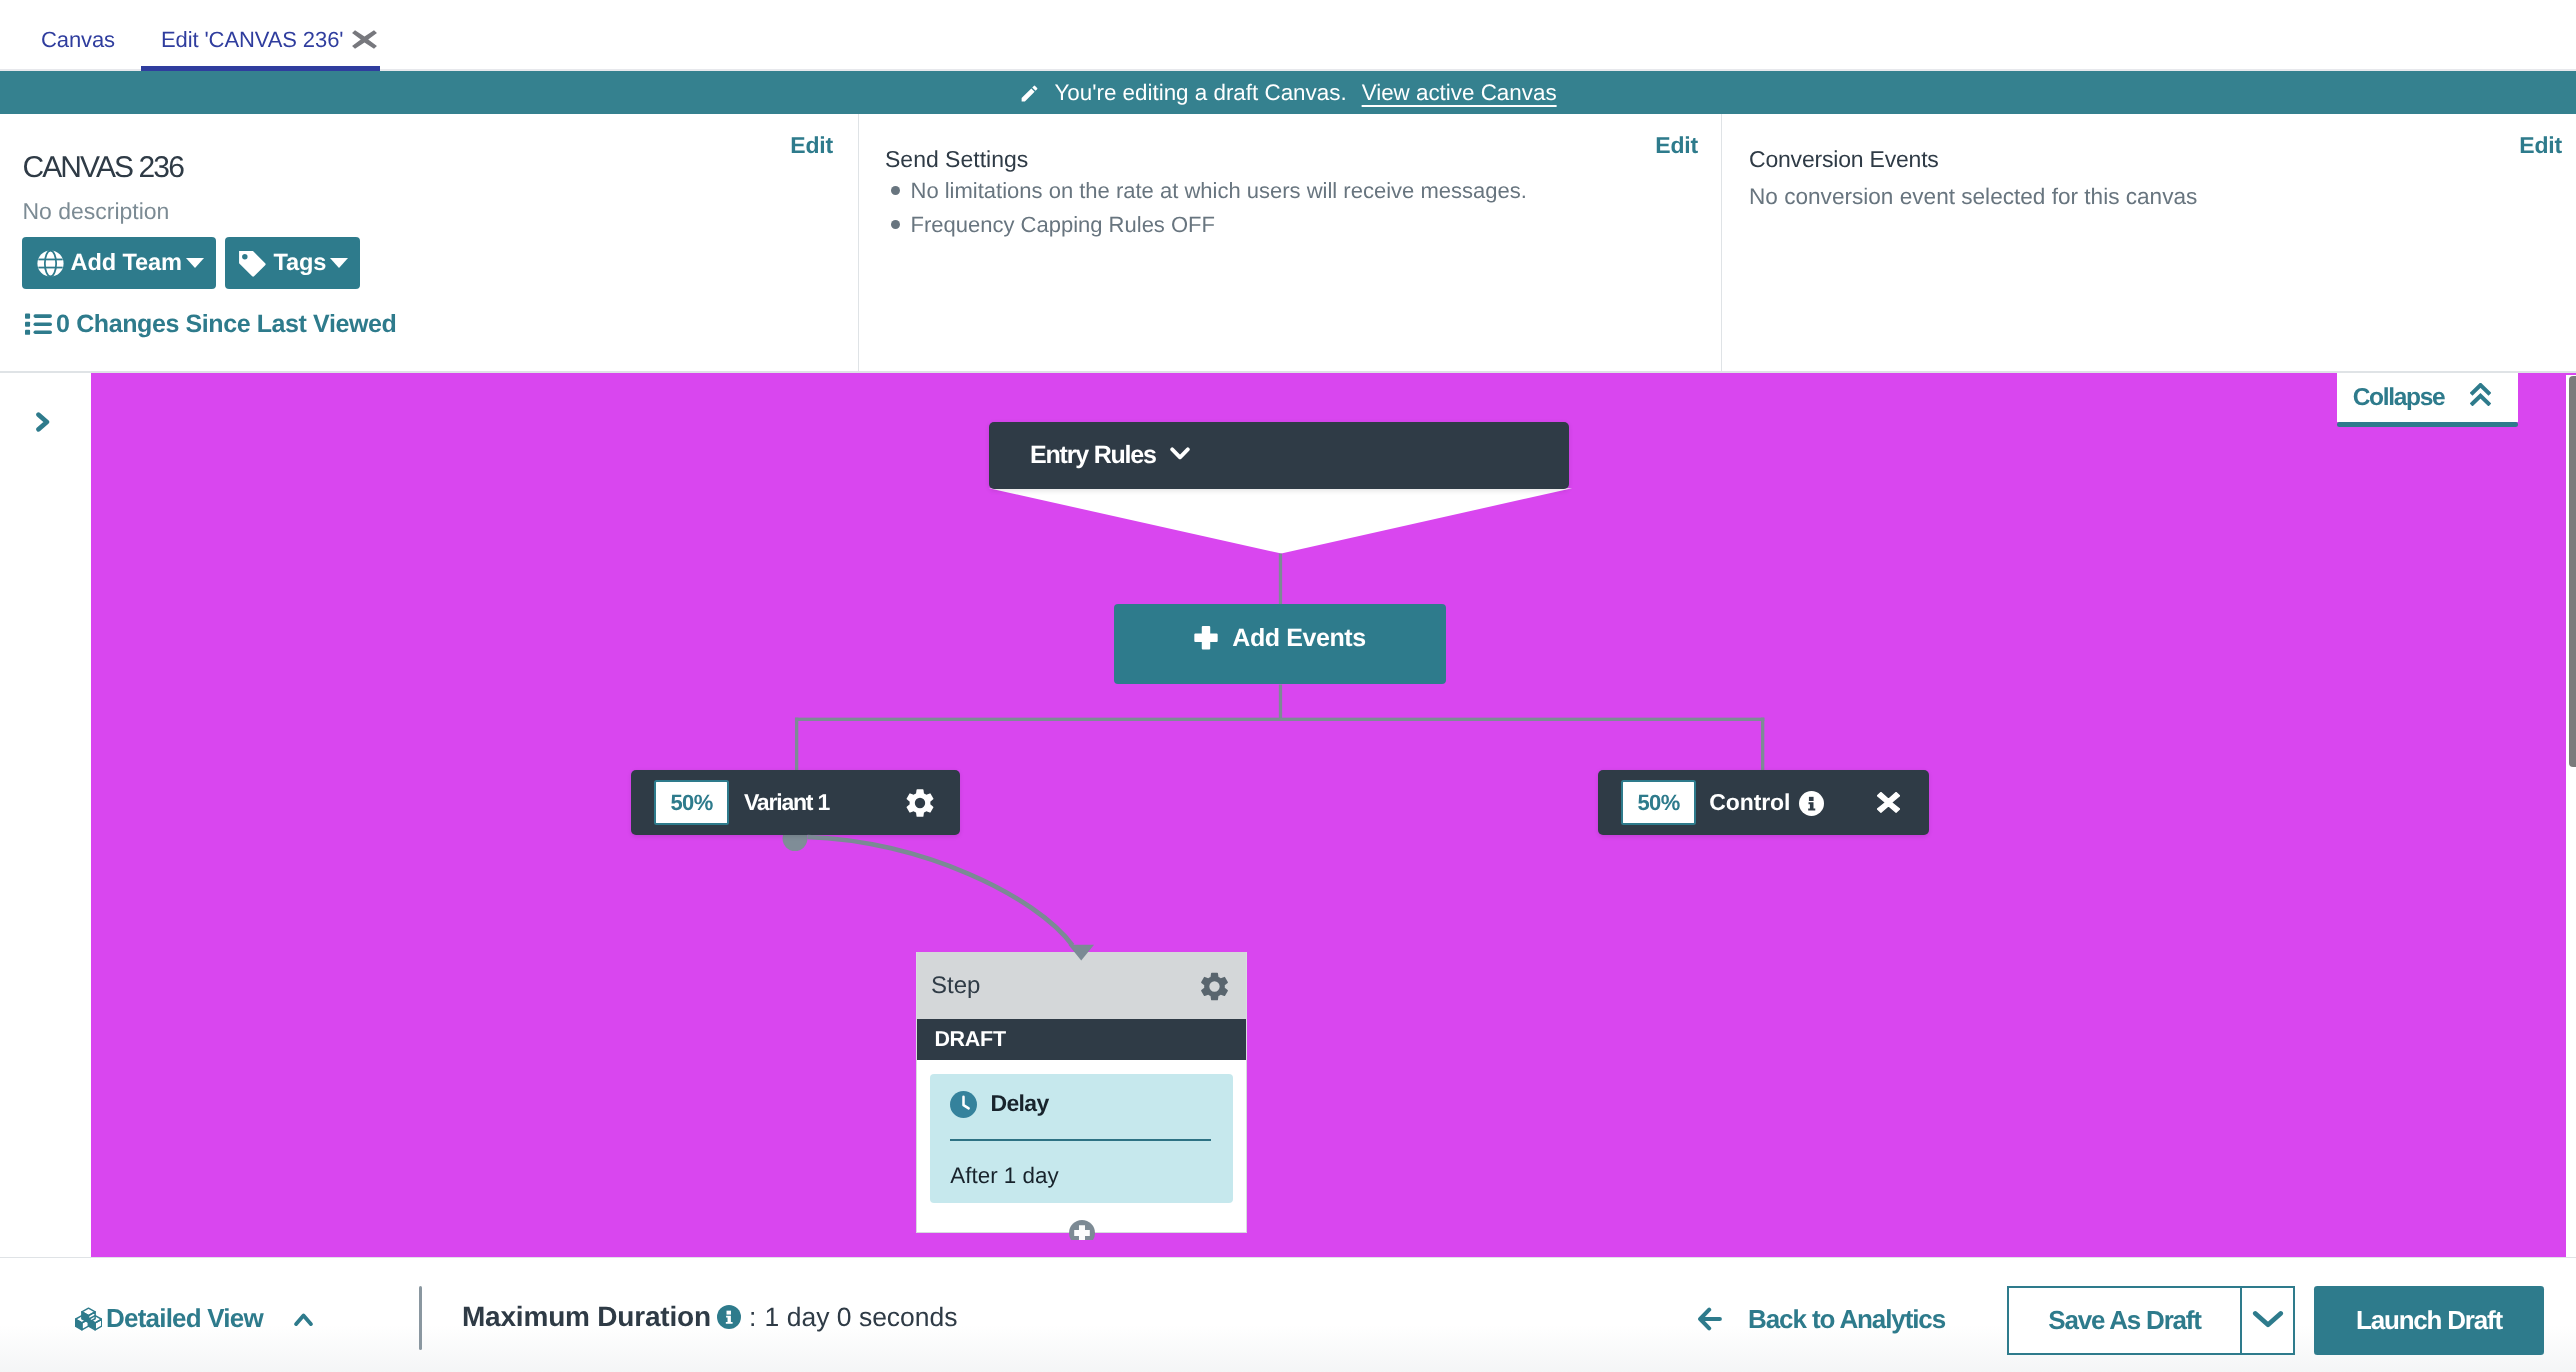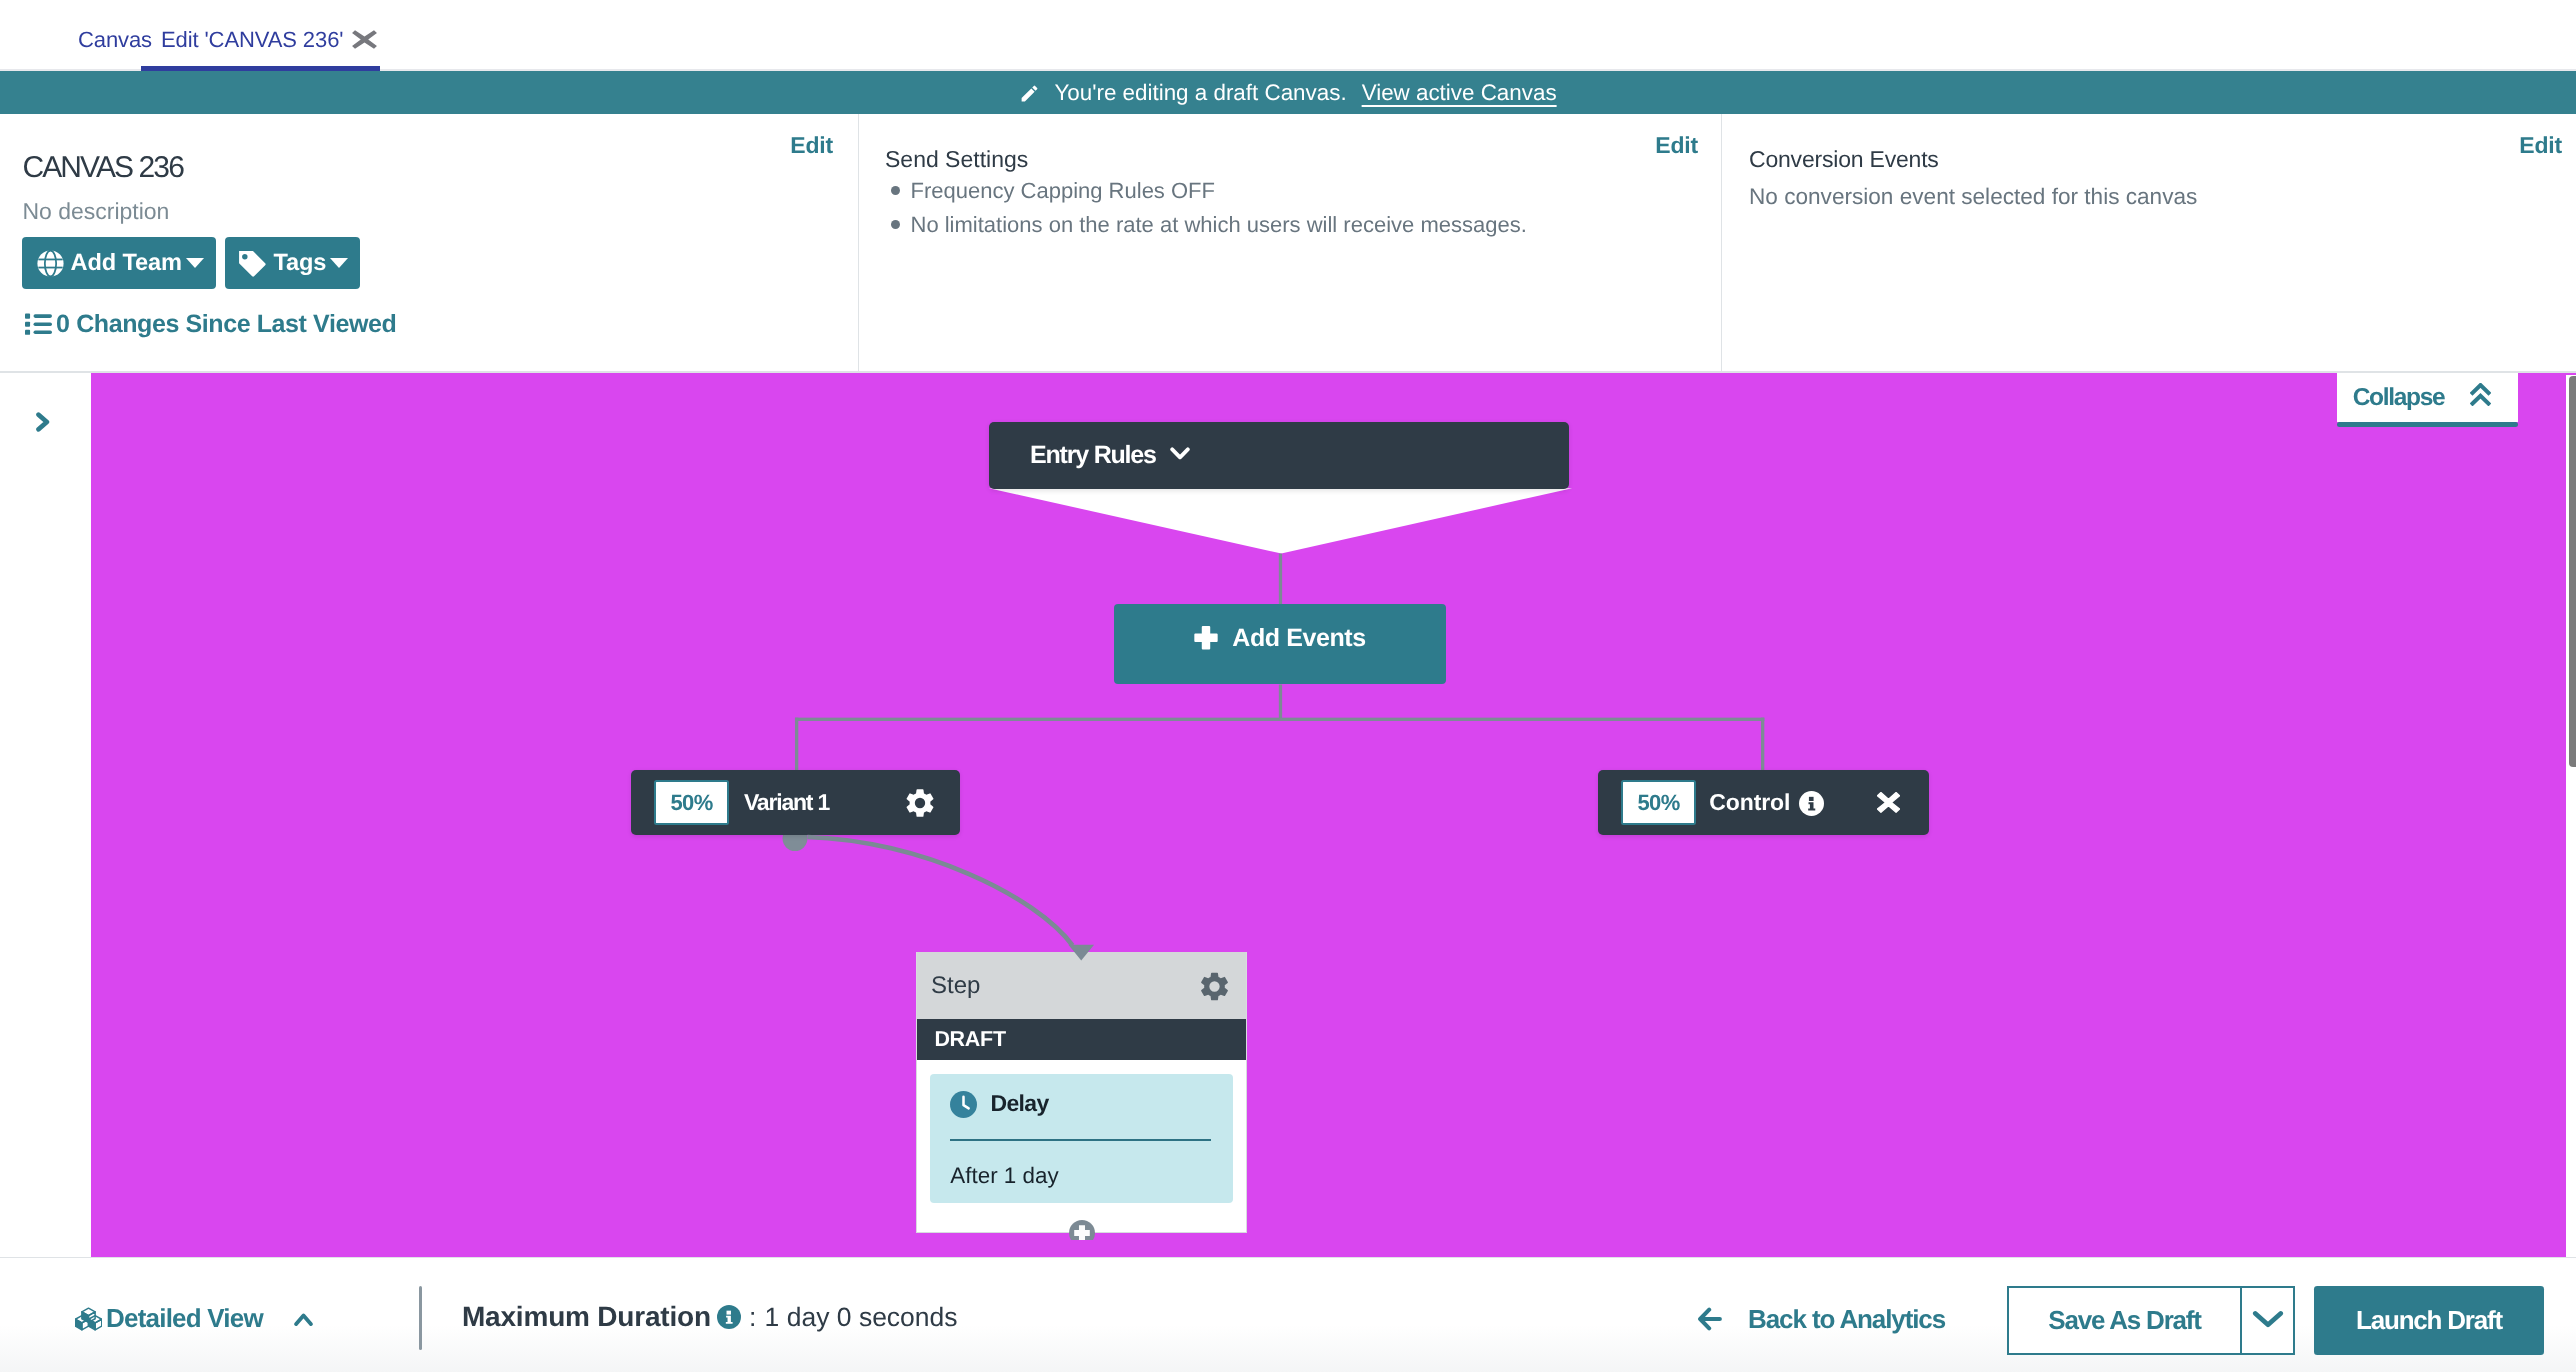--- a/index.html
+++ b/index.html
@@ -6,21 +6,21 @@
   html,body { width:2576px; height:1373px; overflow:hidden;
     font-family:"Liberation Sans", sans-serif; background:#ffffff; }
   * { -webkit-font-smoothing:antialiased; text-rendering:geometricPrecision; }
   .root { position:relative; width:2576px; height:1373px; overflow:hidden; }
 
   
   .tabbar { position:absolute; left:0; top:0; width:2576px; height:71px; background:#fff;
             border-bottom:2.5px solid #e7e8ec; }
   .tab { position:absolute; top:5px; height:69px; display:flex; align-items:center;
          color:#2f3d9e; font-size:22px; letter-spacing:-0.1px; }
-  .tab-canvas { left:41px;margin-left:37px; }
+  .tab-canvas { left:41px; }
   .tab-edit { left:161px; padding-right:0; }
   .tab-edit .closex { margin-left:7.5px; display:flex; margin-top:0.8px; }
   .tab-underline { position:absolute; left:141px; top:66px; width:239px; height:5.8px; background:#2f3d9e; }
 
   
   .banner { position:absolute; left:0; top:71px; width:2576px; height:43px; background:#35818f;
             display:flex; align-items:center; justify-content:center; gap:0; }
   .banner .pencil { margin-right:14px; display:flex; margin-top:1.7px; }
   .banner .btext { color:#fff; font-size:22.4px; }
   .banner .blink { color:#fff; font-size:22.4px; text-decoration:underline; margin-left:15px;
@@ -221,22 +221,22 @@
           </svg>
         </span>
         <span>0 Changes Since Last Viewed</span>
       </div>
     </div>
 
     <div class="hcol hcol2">
       <div class="edit-link" style="right:24px;">Edit</div>
       <div class="hc-title" style="left:26px;top:31.5px;font-size:23px;">Send Settings</div>
       <ul class="bullets">
+        <li>No limitations on the rate at which users will receive messages.</li>
         <li>Frequency Capping Rules OFF</li>
-        <li>No limitations on the rate at which users will receive messages.</li>
       </ul>
     </div>
 
     <div class="hcol hcol3">
       <div class="edit-link" style="right:14px;">Edit</div>
       <div class="hc-title" style="left:27px;top:31.5px;font-size:23px;letter-spacing:-0.2px;">Conversion Events</div>
       <div class="hc-sub" style="left:27px;top:70px;font-size:22.6px;">No conversion event selected for this canvas</div>
     </div>
   </div>
 

